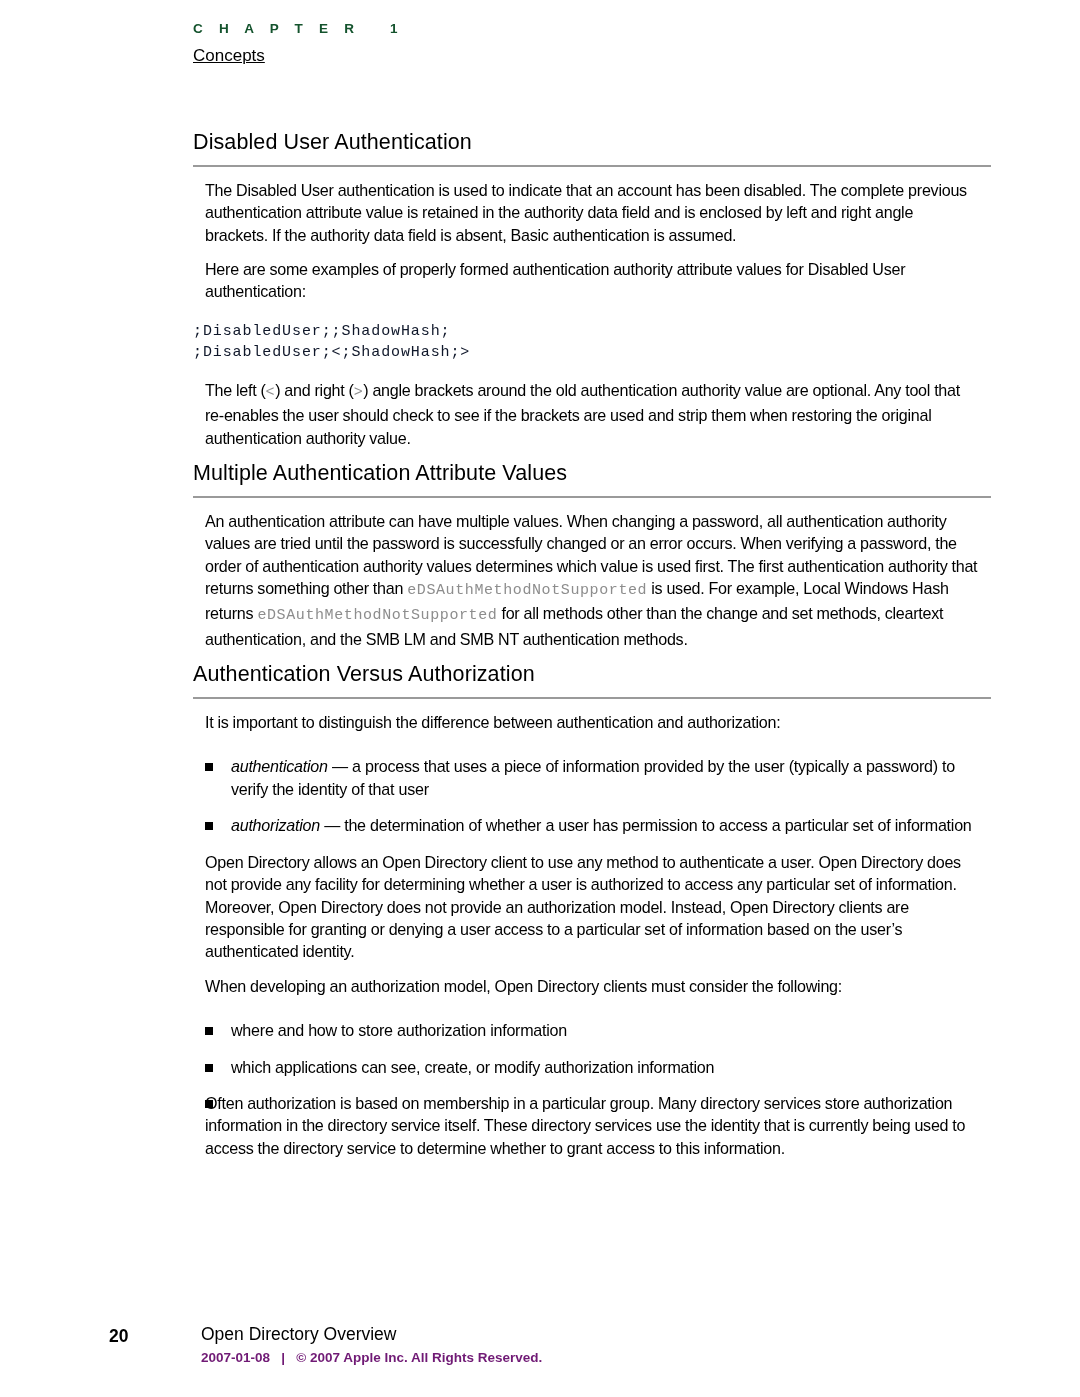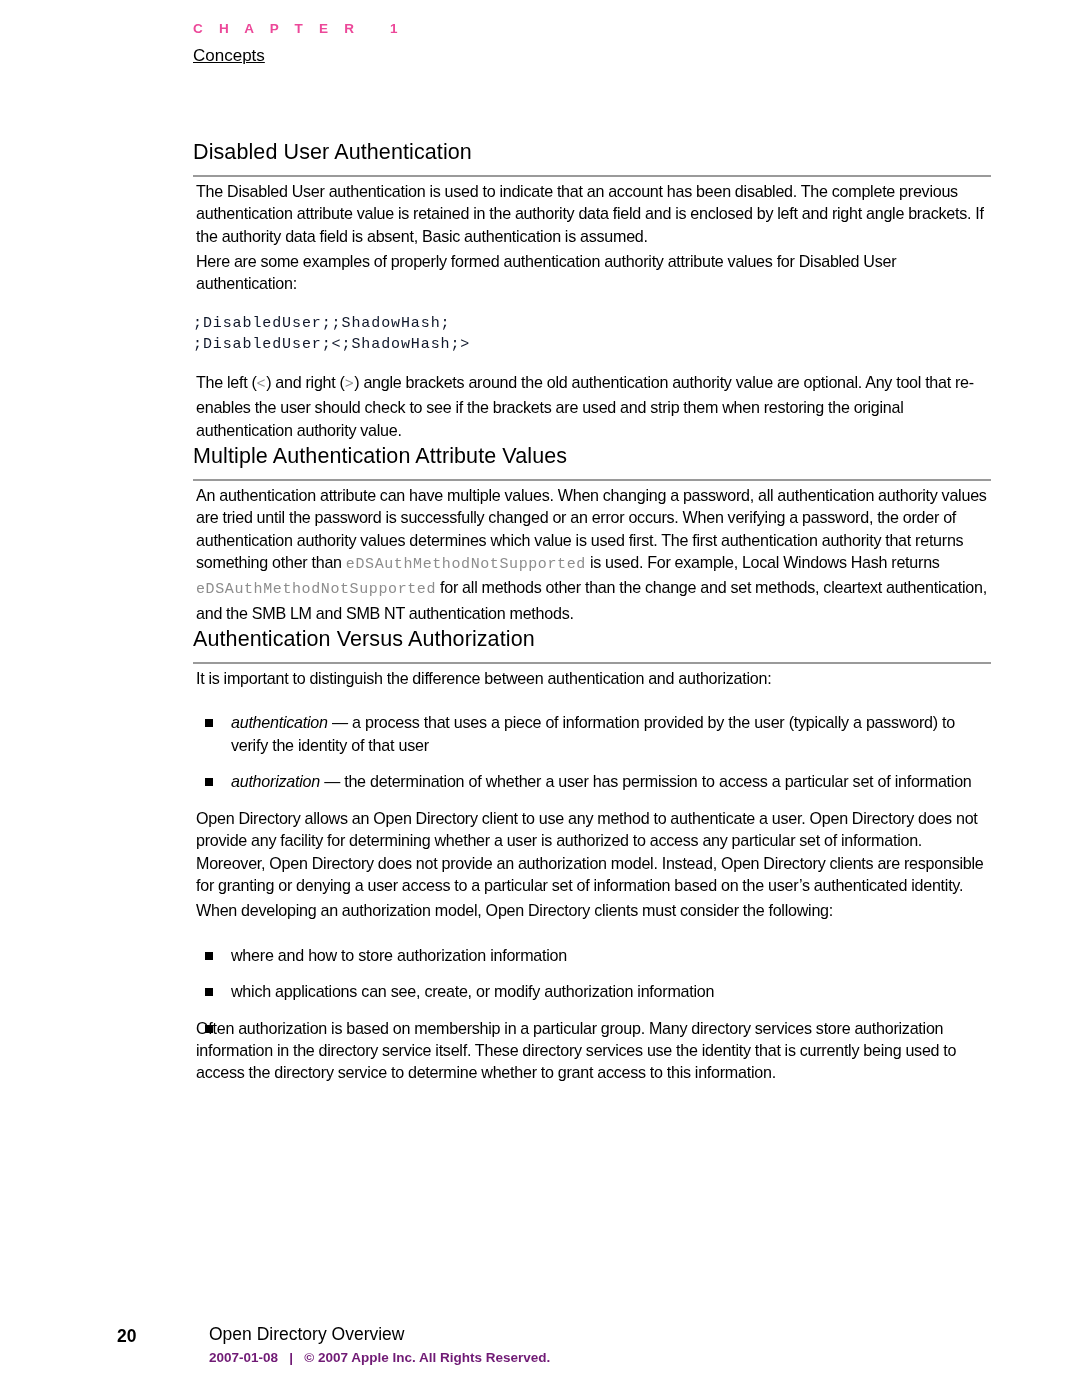--- a/index.html
+++ b/index.html
@@ -28,39 +28,39 @@
     position: absolute;
     left: 193px;
     top: 22px;
     width: 700px;
   }
   .chapter-label {
     font-family: "Liberation Sans", sans-serif;
     font-size: 13.5px;
     font-weight: bold;
     letter-spacing: 6.2px;
-    color: #ec4899;
+    color: #14532d;
     line-height: 1.1;
     white-space: pre;
   }
   .chapter-name {
     font-family: "Liberation Sans", sans-serif;
     font-size: 17px;
     font-weight: normal;
     color: #000;
     margin-top: 10px;
     line-height: 1.1;
     text-decoration: underline;
   }
 
   
   .content {
     position: absolute;
     left: 193px;
-    top: 140px;
+    top: 130px;
     width: 798px;
   }
 
   h2.section-heading {
     font-family: "Liberation Sans", sans-serif;
     font-size: 21.5px;
     font-weight: normal;
     color: #000;
     margin: 0;
     padding: 0 0 9px 0;
@@ -68,21 +68,21 @@
     line-height: 1.2;
     letter-spacing: 0.1px;
   }
   .sec-gap-top { margin-top: 48px; }
 
   p.body-text {
     font-family: "Liberation Sans", sans-serif;
     font-size: 16.1px;
     line-height: 22.4px;
     color: #000;
-    margin: 3px;
+    margin: 12px;
     text-align: left;
     letter-spacing: -0.25px;
     word-spacing: -0.2px;
   }
   .p-after-heading { margin-top: 22px; }
   .p-gap-lg { margin-top: 26px; }
 
   code, .mono {
     font-family: "Liberation Mono", monospace;
     font-size: 15px;
@@ -126,21 +126,21 @@
     width: 8px;
     height: 8px;
     background: #000;
     display: block;
   }
   .term { font-style: italic; }
 
   
   .footer {
     position: absolute;
-    left: 16px;
+    left: 8px;
     top: 1320px;
     width: 868px;
     height: 70px;
   }
   .folio {
     position: absolute;
     left: 101px;
     top: 6px;
     font-family: "Liberation Sans", sans-serif;
     font-size: 17.5px;

